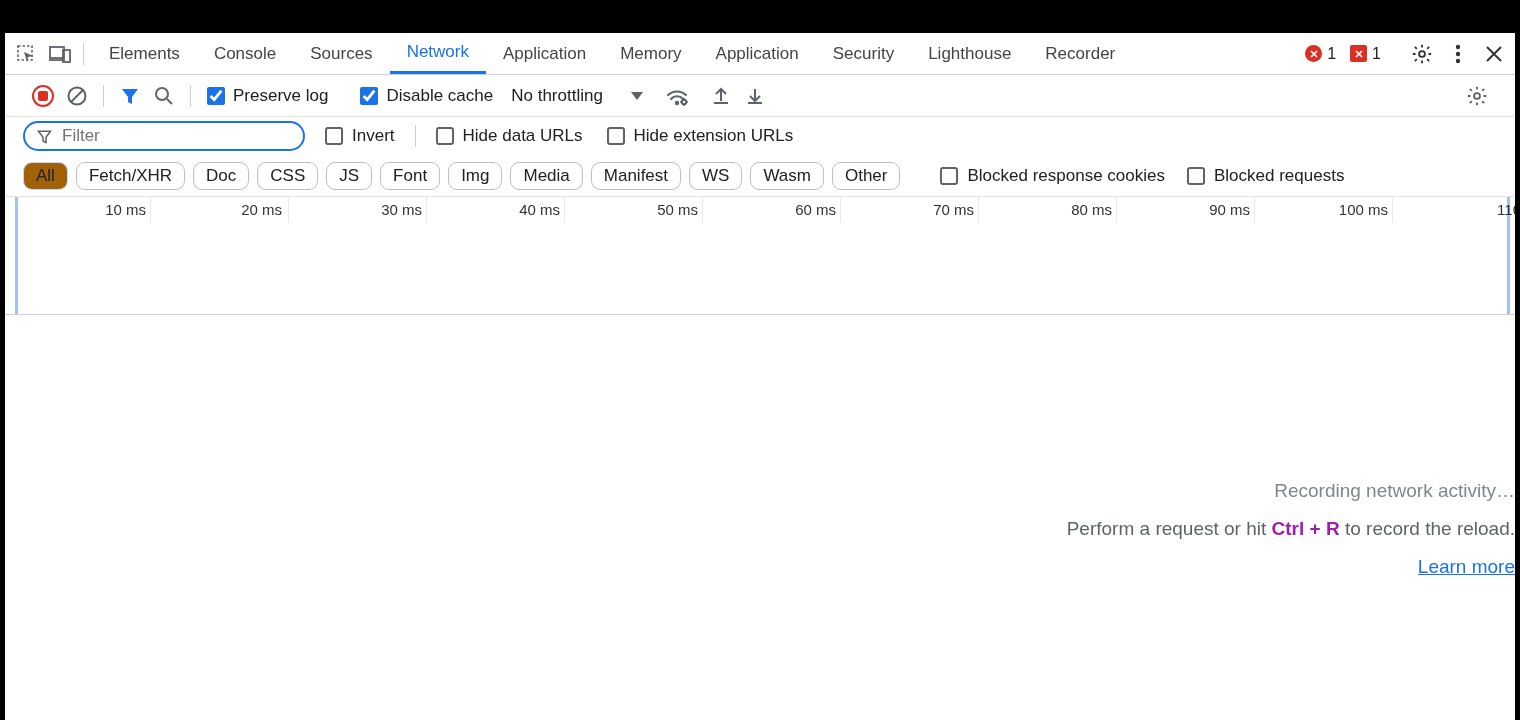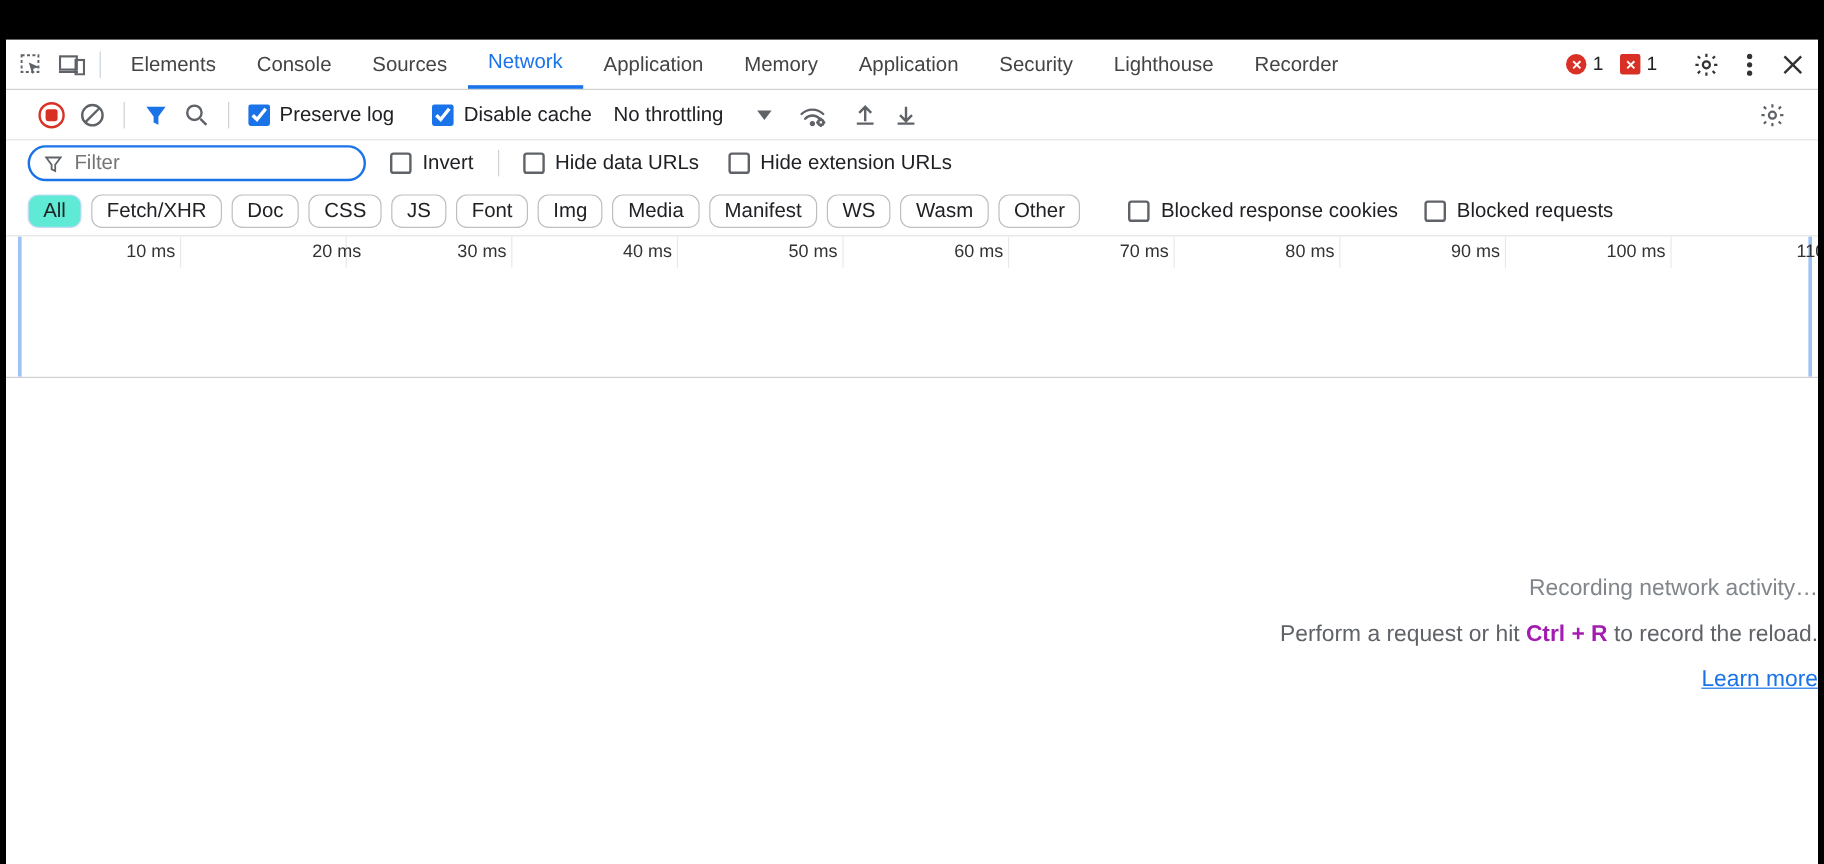--- a/index.html
+++ b/index.html
@@ -81,21 +81,21 @@
   }
   
   .chipbar {
     display: flex; align-items: center; height: 42px; padding: 0 18px; gap: 8px;
     border-bottom: 1px solid #e3e3e3; flex-wrap: nowrap;
   }
   .chip {
     border: 1px solid #bfbfbf; border-radius: 9px; padding: 3px 12px;
     font-size: 17px; cursor: pointer; background: #fff;
   }
-  .chip.active { background: #5eead4; border-color: #c7dbf8; }
+  .chip.active { background: #a16207; border-color: #c7dbf8; }
   .chipbar .gap { width: 14px; }
   .chipbar .cb-wrap { margin-left: 6px; }
   
   .timeline {
     height: 118px; border-bottom: 1px solid #d0d0d0; position: relative; overflow: hidden;
   }
   .timeline .lbls { position: relative; height: 26px; }
   .timeline .lbl {
     position: absolute; top: 4px; font-size: 15px; color: #333; transform: translateX(-100%);
     padding-right: 4px; white-space: nowrap;
@@ -297,21 +297,21 @@
     </label>
   </div>
 
   <div class="timeline">
     <div class="edge-blue" style="left:10px"></div>
     <div class="edge-blue" style="right:5px"></div>
     <div class="lbls">
       <div class="grid" style="left:145px"></div>
         <div class="lbl" style="left:145px">10 ms</div>
       <div class="grid" style="left:283px"></div>
-        <div class="lbl" style="left:300px">20 ms</div>
+        <div class="lbl" style="left:281px">20 ms</div>
       <div class="grid" style="left:421px"></div>
         <div class="lbl" style="left:421px">30 ms</div>
       <div class="grid" style="left:559px"></div>
         <div class="lbl" style="left:559px">40 ms</div>
       <div class="grid" style="left:697px"></div>
         <div class="lbl" style="left:697px">50 ms</div>
       <div class="grid" style="left:835px"></div>
         <div class="lbl" style="left:835px">60 ms</div>
       <div class="grid" style="left:973px"></div>
         <div class="lbl" style="left:973px">70 ms</div>

